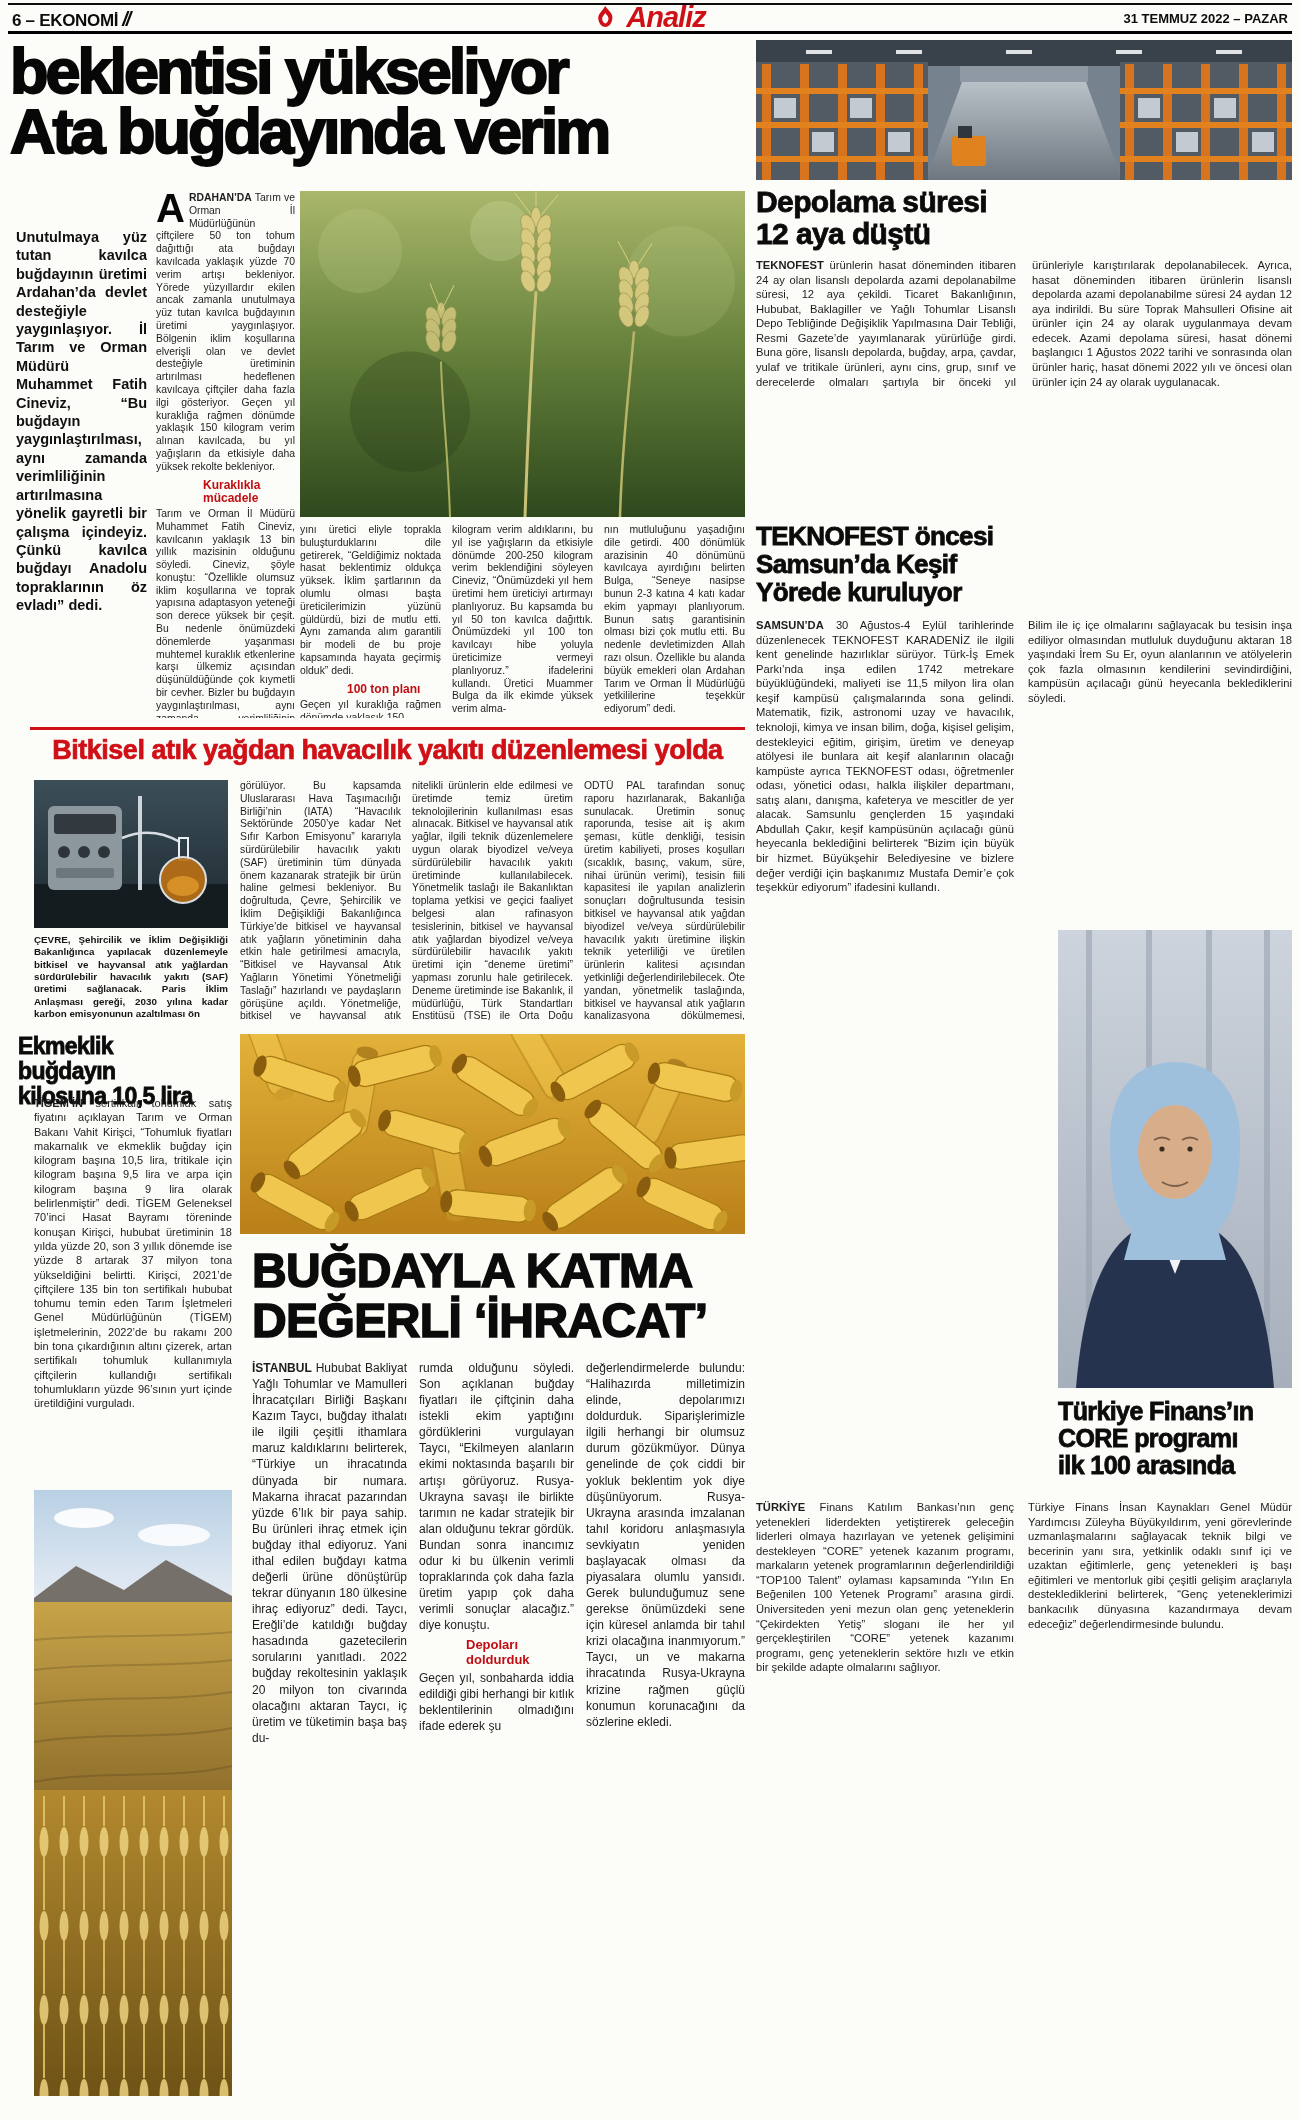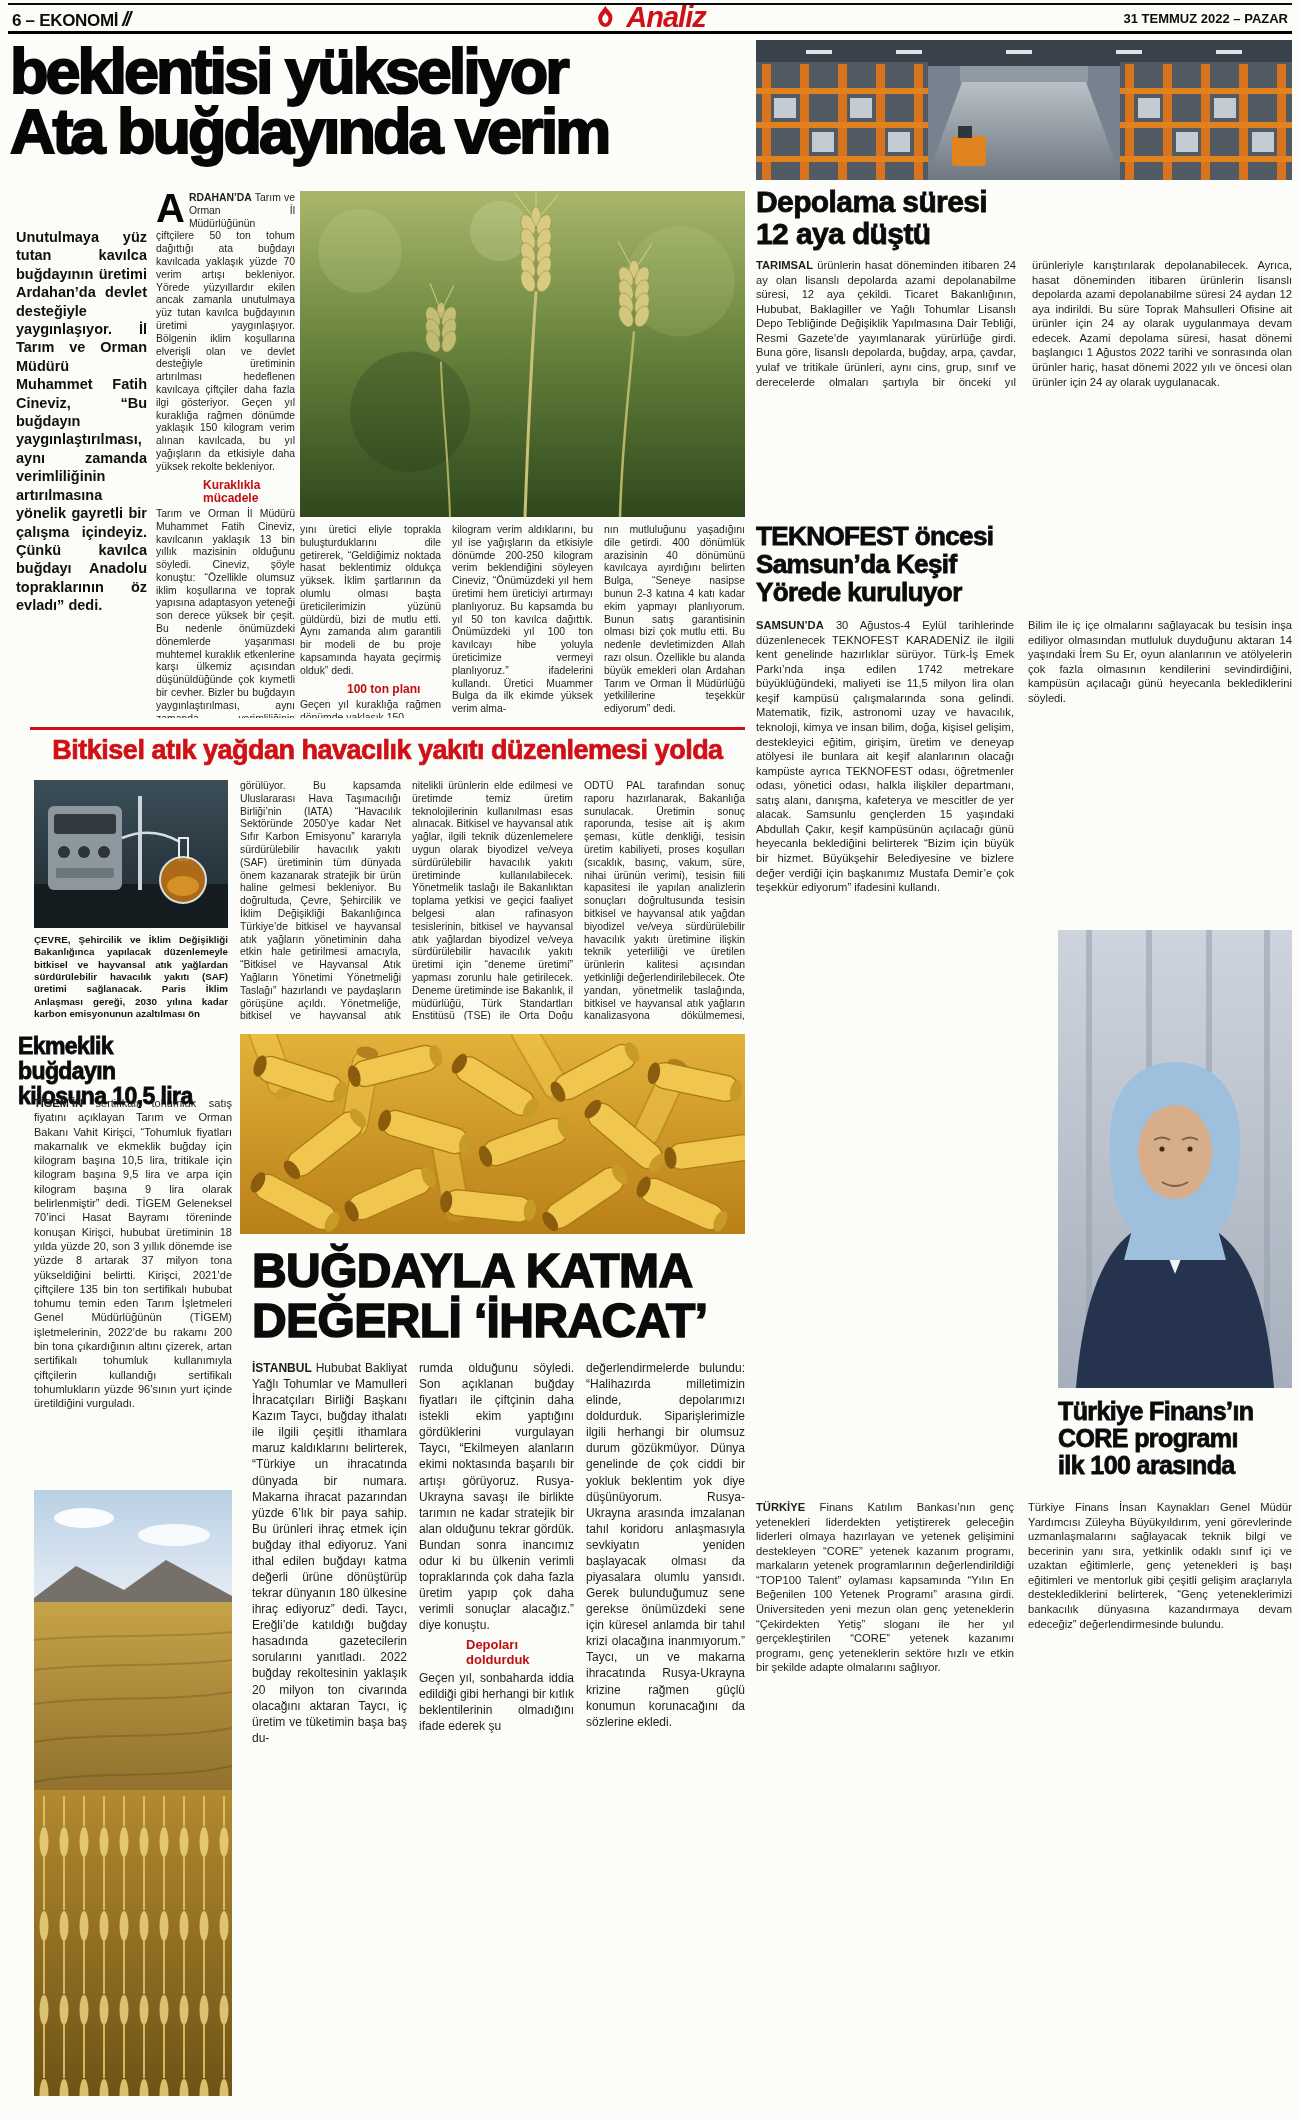--- a/index.html
+++ b/index.html
@@ -338,34 +338,34 @@
       <rect x="196" y="96" width="34" height="30" rx="3" fill="#e0821d"></rect>
       <rect x="202" y="86" width="14" height="12" fill="#2f373d"></rect>
     </svg>
   </div>
 
   <div class="abs h-bold" style="left:756px;top:186px;width:420px;font-size:30px;line-height:1.06">
     <div>Depolama süresi</div>
     <div>12 aya düştü</div>
   </div>
   <div class="abs body-text side-body cols2" style="left:756px;top:258px;width:536px;height:256px">
-    <b class="opener">TARIMSAL</b>
+    <b class="opener">TEKNOFEST</b>
     <span>ürünlerin hasat döneminden itibaren 24 ay olan lisanslı depolarda azami depolanabilme süresi, 12 aya çekildi. Ticaret Bakanlığının, Hububat, Baklagiller ve Yağlı Tohumlar Lisanslı Depo Tebliğinde Değişiklik Yapılmasına Dair Tebliği, Resmi Gazete’de yayımlanarak yürürlüğe girdi. Buna göre, lisanslı depolarda, buğday, arpa, çavdar, yulaf ve tritikale ürünleri, aynı cins, grup, sınıf ve derecelerde olmaları şartıyla bir önceki yıl ürünleriyle karıştırılarak depolanabilecek. Ayrıca, hasat döneminden itibaren ürünlerin lisanslı depolarda azami depolanabilme süresi 24 aydan 12 aya indirildi. Bu süre Toprak Mahsulleri Ofisine ait ürünler için 24 ay olarak uygulanmaya devam edecek. Azami depolama süresi, hasat dönemi başlangıcı 1 Ağustos 2022 tarihi ve sonrasında olan ürünler hariç, hasat dönemi 2022 yılı ve öncesi olan ürünler için 24 ay olarak uygulanacak.</span>
   </div>
 
   <div class="abs h-bold" style="left:756px;top:522px;width:340px;font-size:26px;line-height:1.08">
     <div>TEKNOFEST öncesi</div>
     <div>Samsun’da Keşif</div>
     <div>Yörede kuruluyor</div>
   </div>
   <div class="abs body-text side-body" style="left:756px;top:618px;width:258px;height:870px">
     <b class="opener">SAMSUN’DA</b>
     <span>30 Ağustos-4 Eylül tarihlerinde düzenlenecek TEKNOFEST KARADENİZ ile ilgili kent genelinde hazırlıklar sürüyor. Türk-İş Emek Parkı’nda inşa edilen 1742 metrekare büyüklüğündeki, maliyeti ise 11,5 milyon lira olan keşif kampüsü çalışmalarında sona gelindi. Matematik, fizik, astronomi uzay ve havacılık, teknoloji, kimya ve insan bilim, doğa, kişisel gelişim, destekleyici eğitim, girişim, üretim ve deneyap atölyesi ile bunlara ait keşif alanlarının olacağı kampüste ayrıca TEKNOFEST odası, öğretmenler odası, yönetici odası, halkla ilişkiler departmanı, satış alanı, danışma, kafeterya ve mescitler de yer alacak. Samsunlu gençlerden 15 yaşındaki Abdullah Çakır, keşif kampüsünün açılacağı günü heyecanla beklediğini belirterek “Bizim için büyük bir hizmet. Büyükşehir Belediyesine ve bizlere değer verdiği için başkanımız Mustafa Demir’e çok teşekkür ediyorum” ifadesini kullandı.</span>
   </div>
-  <div class="abs body-text side-body" style="left:1028px;top:618px;width:264px;height:306px">Bilim ile iç içe olmalarını sağlayacak bu tesisin inşa ediliyor olmasından mutluluk duyduğunu aktaran 14 yaşındaki İrem Su Er, oyun alanlarının ve atölyelerin çok fazla olmasının kendilerini sevindirdiğini, kampüsün açılacağı günü heyecanla beklediklerini söyledi.</div>
+  <div class="abs body-text side-body" style="left:1028px;top:618px;width:264px;height:306px">Bilim ile iç içe olmalarını sağlayacak bu tesisin inşa ediliyor olmasından mutluluk duyduğunu aktaran 18 yaşındaki İrem Su Er, oyun alanlarının ve atölyelerin çok fazla olmasının kendilerini sevindirdiğini, kampüsün açılacağı günü heyecanla beklediklerini söyledi.</div>
 
   <div class="abs photo" style="left:1058px;top:930px;width:234px;height:458px">
     <svg viewBox="0 0 234 458" preserveAspectRatio="none" aria-hidden="true">
       <defs>
         <linearGradient id="bgp" x1="0" y1="0" x2="0" y2="1">
           <stop offset="0" stop-color="#cdd4dd"></stop>
             <stop offset="1" stop-color="#a7afbc"></stop>
         </linearGradient>
       </defs>
       <rect width="234" height="458" fill="url(#bgp)"></rect>

